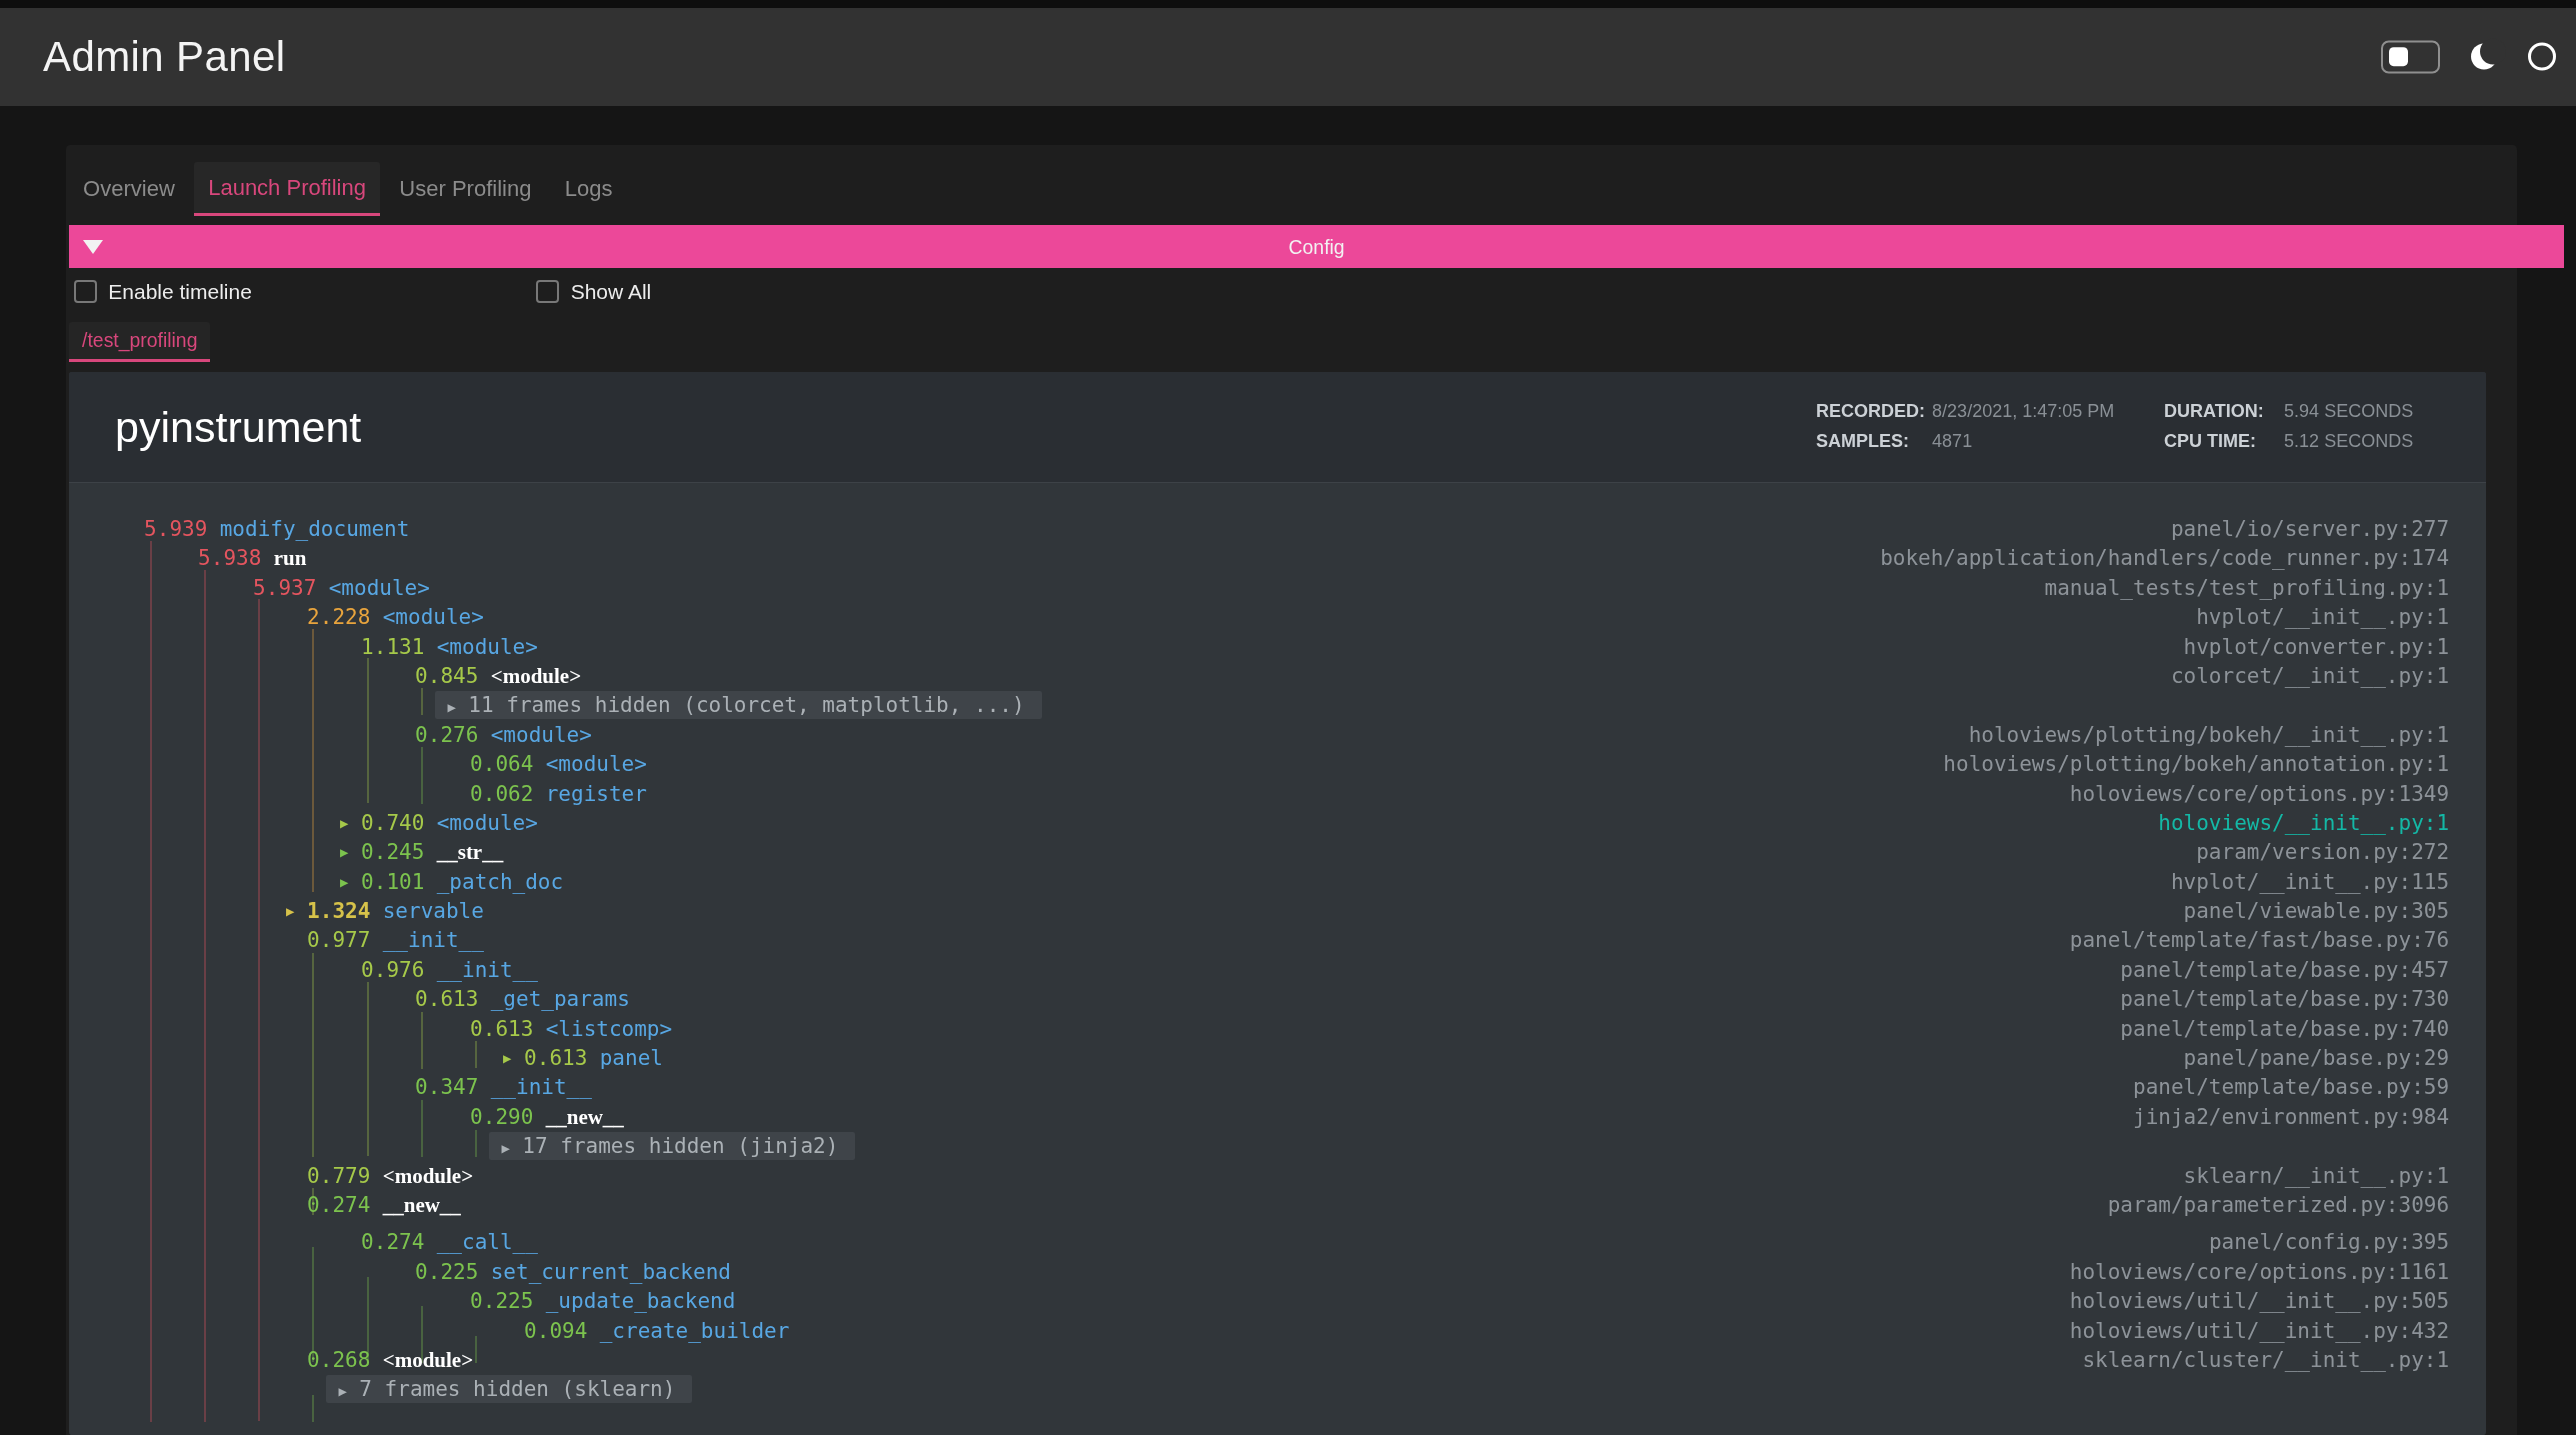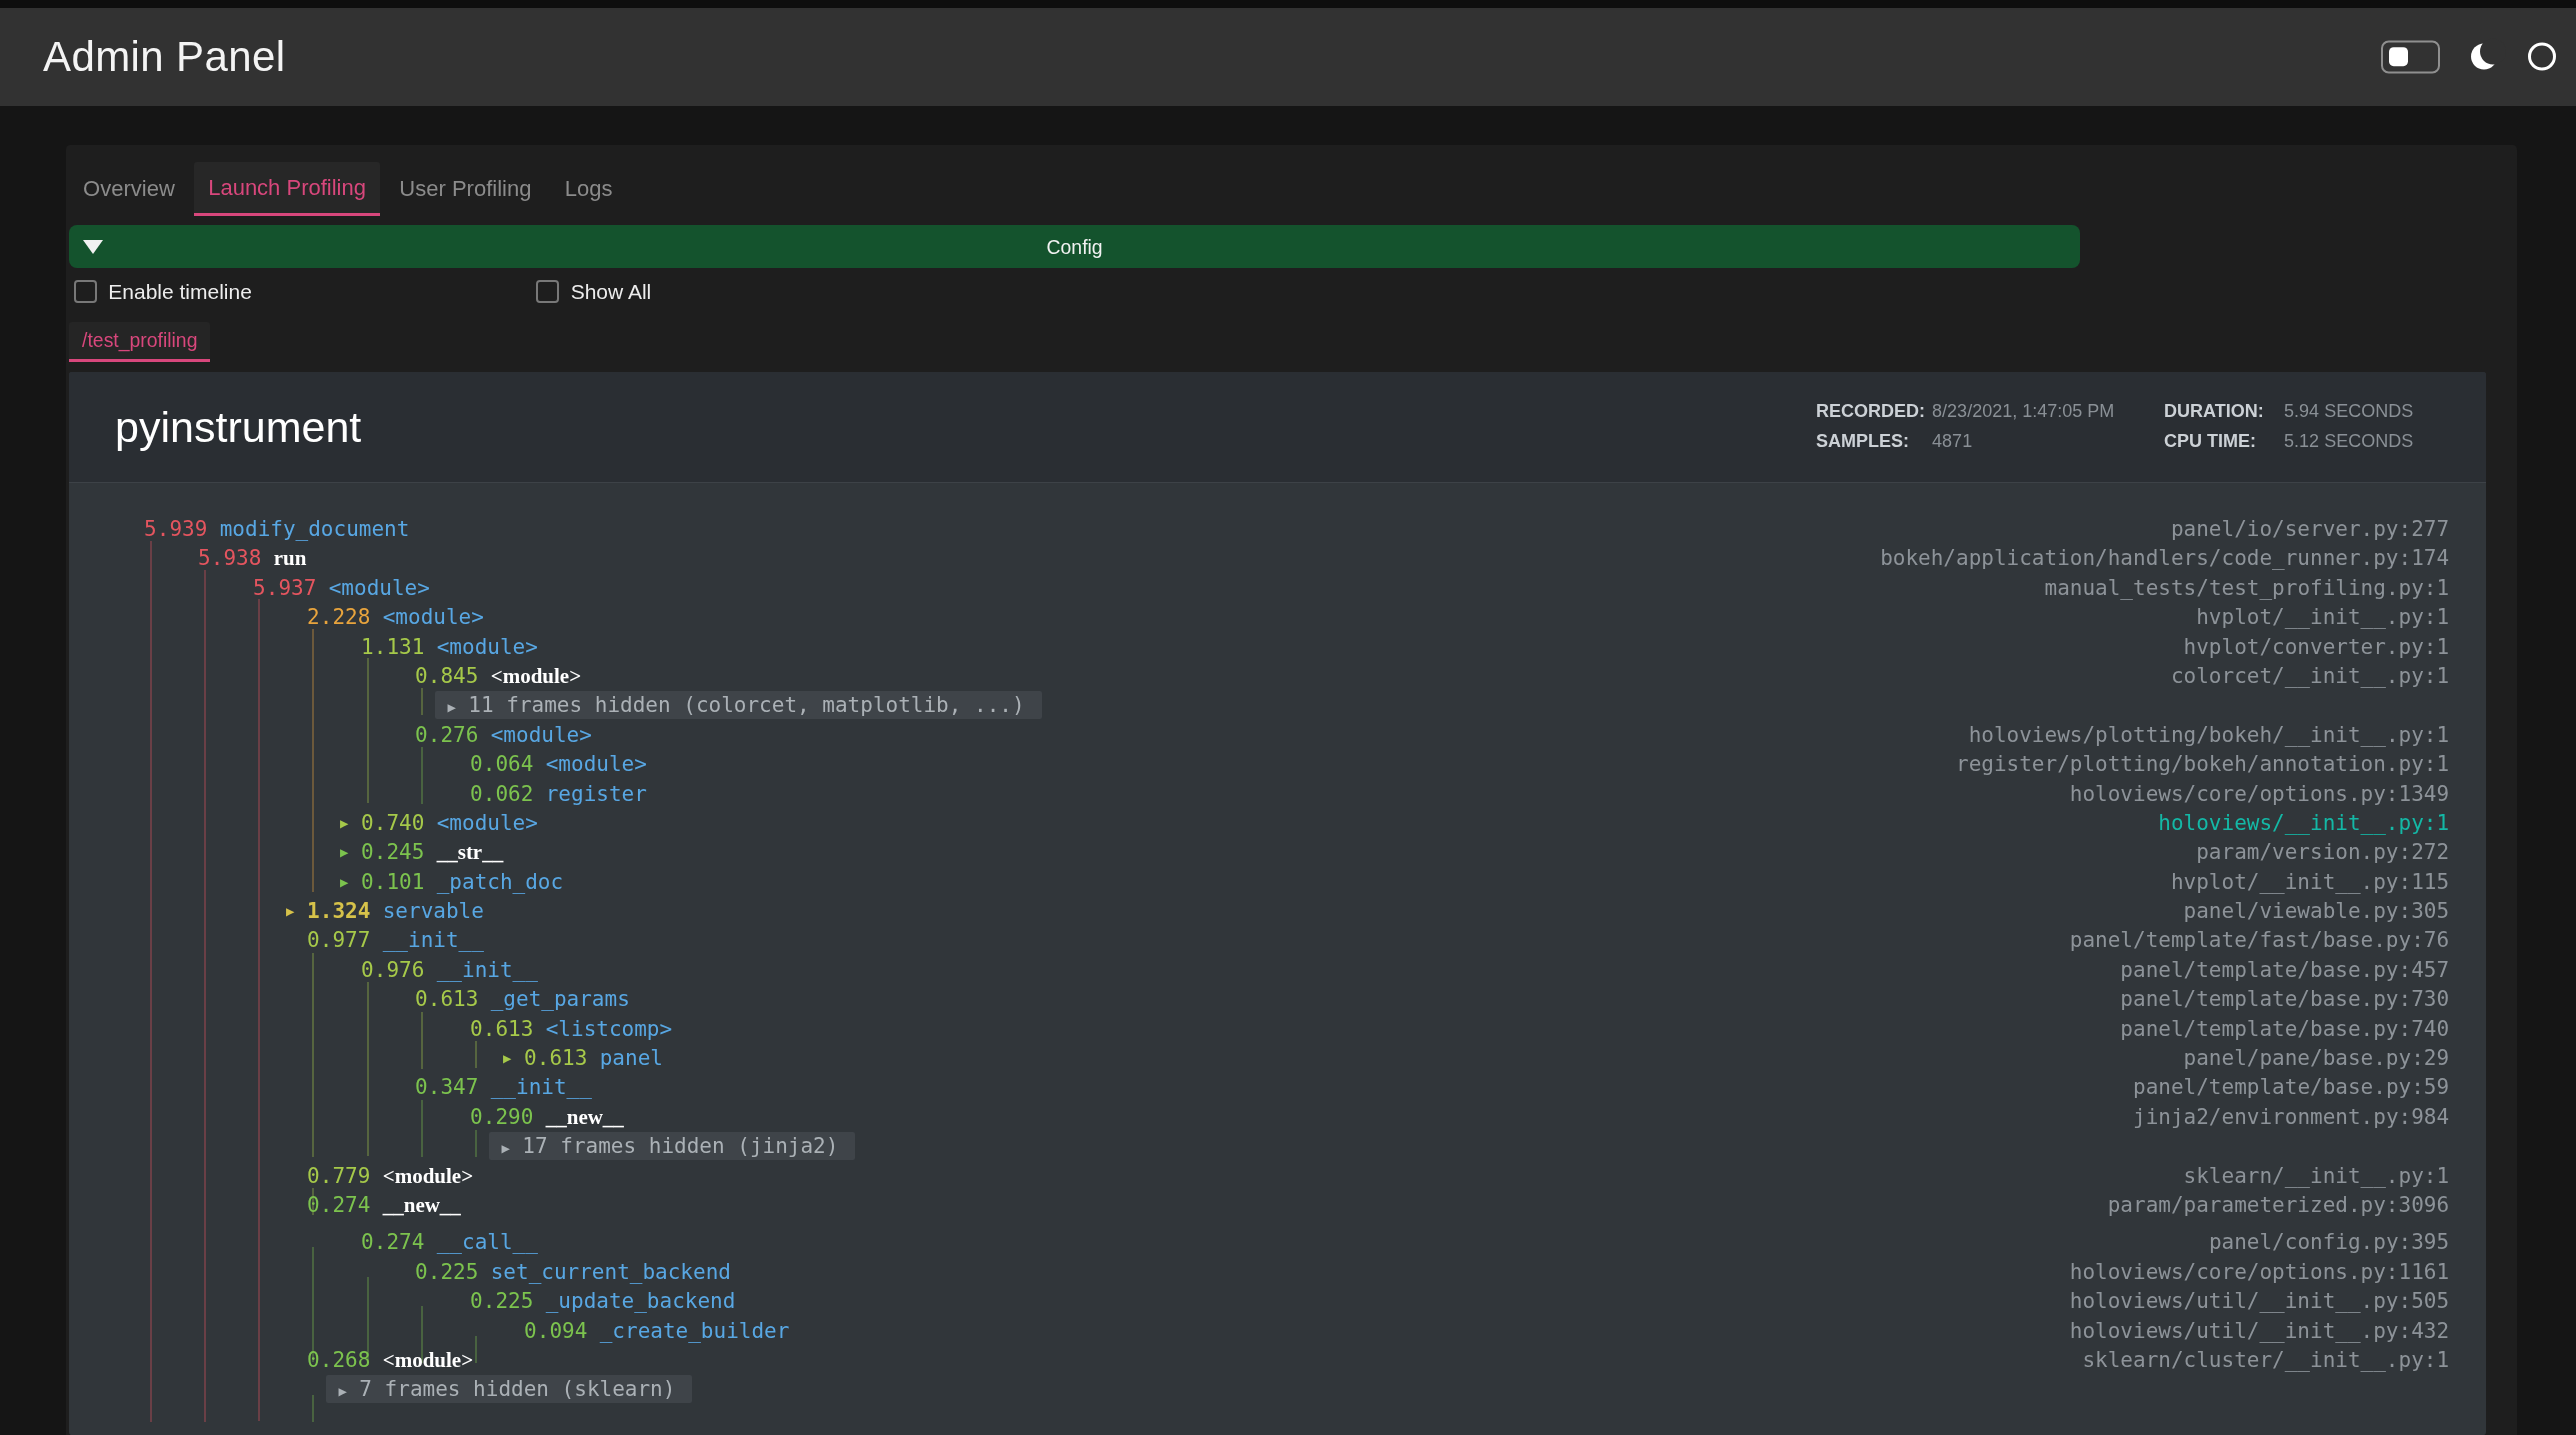--- a/index.html
+++ b/index.html
@@ -30,22 +30,22 @@
     background:#1e1e1e; border-radius:4.6px 4.6px 0 0; }
 
   
   .tabs { position:absolute; left:3.1px; top:17px; height:54px; display:flex; align-items:stretch; }
   .tab { position:relative; display:flex; align-items:center; padding:0 14px; margin-right:5.4px;
     font-size:22px; color:#8b8b8b; cursor:default; }
   .tab.active { background:#272727; color:var(--accent); border-radius:3.1px 3.1px 0 0;
     border-bottom:3.9px solid var(--accent); }
 
   
-  .configbar { position:absolute; left:3.1px; top:80px; width:2011px; height:43px;
-    background:#14532d; border-radius:8px; }
+  .configbar { position:absolute; left:3.1px; top:80px; width:2495px; height:43px;
+    background:#ec4899; border-radius:0; }
   .caret { position:absolute; left:14px; top:50%; transform:translateY(-50%);
     width:0; height:0; border-left:10px solid transparent; border-right:10px solid transparent;
     border-top:14px solid #f2f2f2; }
   .configtitle { position:absolute; left:50%; top:50%; transform:translate(-50%,-50%);
     font-size:19.4px; color:#f2f2f2; }
 
   
   .cbrow { position:absolute; left:3.1px; top:130px; height:33px; width:2417px; }
   .cbitem { position:absolute; top:0; height:33px; display:flex; align-items:center; gap:11.6px; }
   .cb { width:23px; height:23px; border:2.3px solid #787878; border-radius:3.9px; background:#1e1e1e; }
@@ -170,21 +170,21 @@
             <div class="guide" style="left: 406px; top: 821px; height: 27px; background: rgba(124, 195, 78, 0.32);"></div>
             <div class="guide" style="left: 243px; top: 880px; height: 27px; background: rgba(124, 195, 78, 0.32);"></div>
             <div class="trow" style="padding-left: 75px;"><span class="ttime" style="color: rgb(228, 85, 95);">5.939</span><span class="tname" style="color: rgb(88, 167, 227);">modify_document</span><span class="path" style="color: rgb(141, 147, 153);">panel/io/server.py:277</span></div>
             <div class="trow" style="padding-left: 129px;"><span class="ttime" style="color: rgb(228, 85, 95);">5.938</span><span class="tname white" style="color: rgb(255, 255, 255);">run</span><span class="path" style="color: rgb(141, 147, 153);">bokeh/application/handlers/code_runner.py:174</span></div>
             <div class="trow" style="padding-left: 184px;"><span class="ttime" style="color: rgb(228, 85, 95);">5.937</span><span class="tname" style="color: rgb(88, 167, 227);">&lt;module&gt;</span><span class="path" style="color: rgb(141, 147, 153);">manual_tests/test_profiling.py:1</span></div>
             <div class="trow" style="padding-left: 238px;"><span class="ttime" style="color: rgb(232, 164, 61);">2.228</span><span class="tname" style="color: rgb(88, 167, 227);">&lt;module&gt;</span><span class="path" style="color: rgb(141, 147, 153);">hvplot/__init__.py:1</span></div>
             <div class="trow" style="padding-left: 292px;"><span class="ttime" style="color: rgb(166, 201, 74);">1.131</span><span class="tname" style="color: rgb(88, 167, 227);">&lt;module&gt;</span><span class="path" style="color: rgb(141, 147, 153);">hvplot/converter.py:1</span></div>
             <div class="trow" style="padding-left: 346px;"><span class="ttime" style="color: rgb(166, 201, 74);">0.845</span><span class="tname white" style="color: rgb(255, 255, 255);">&lt;module&gt;</span><span class="path" style="color: rgb(141, 147, 153);">colorcet/__init__.py:1</span></div>
             <div class="trow"><span class="pill" style="margin-left: 366px; background: rgb(63, 68, 73); color: rgb(171, 177, 182);"><span class="ptri">▶</span><span>11 frames hidden (colorcet, matplotlib, ...)</span></span></div>
             <div class="trow" style="padding-left: 346px;"><span class="ttime" style="color: rgb(124, 195, 78);">0.276</span><span class="tname" style="color: rgb(88, 167, 227);">&lt;module&gt;</span><span class="path" style="color: rgb(141, 147, 153);">holoviews/plotting/bokeh/__init__.py:1</span></div>
-            <div class="trow" style="padding-left: 401px;"><span class="ttime" style="color: rgb(124, 195, 78);">0.064</span><span class="tname" style="color: rgb(88, 167, 227);">&lt;module&gt;</span><span class="path" style="color: rgb(141, 147, 153);">register/plotting/bokeh/annotation.py:1</span></div>
+            <div class="trow" style="padding-left: 401px;"><span class="ttime" style="color: rgb(124, 195, 78);">0.064</span><span class="tname" style="color: rgb(88, 167, 227);">&lt;module&gt;</span><span class="path" style="color: rgb(141, 147, 153);">holoviews/plotting/bokeh/annotation.py:1</span></div>
             <div class="trow" style="padding-left: 401px;"><span class="ttime" style="color: rgb(124, 195, 78);">0.062</span><span class="tname" style="color: rgb(88, 167, 227);">register</span><span class="path" style="color: rgb(141, 147, 153);">holoviews/core/options.py:1349</span></div>
             <div class="trow" style="padding-left: 292px;"><span class="tri" style="left: 271px; color: rgb(166, 201, 74);">▶</span><span class="ttime" style="color: rgb(166, 201, 74);">0.740</span><span class="tname" style="color: rgb(88, 167, 227);">&lt;module&gt;</span><span class="path" style="color: #14b8a6; text-align: right;">holoviews/__init__.py:1</span></div>
             <div class="trow" style="padding-left: 292px;"><span class="tri" style="left: 271px; color: rgb(124, 195, 78);">▶</span><span class="ttime" style="color: rgb(124, 195, 78);">0.245</span><span class="tname white" style="color: rgb(255, 255, 255);">__str__</span><span class="path" style="color: rgb(141, 147, 153);">param/version.py:272</span></div>
             <div class="trow" style="padding-left: 292px;"><span class="tri" style="left: 271px; color: rgb(124, 195, 78);">▶</span><span class="ttime" style="color: rgb(124, 195, 78);">0.101</span><span class="tname" style="color: rgb(88, 167, 227);">_patch_doc</span><span class="path" style="color: rgb(141, 147, 153);">hvplot/__init__.py:115</span></div>
             <div class="trow" style="padding-left: 238px;"><span class="tri" style="left: 217px; color: rgb(214, 194, 74);">▶</span><span class="ttime" style="color: rgb(214, 194, 74); font-weight: bold;">1.324</span><span class="tname" style="color: rgb(88, 167, 227);">servable</span><span class="path" style="color: rgb(141, 147, 153);">panel/viewable.py:305</span></div>
             <div class="trow" style="padding-left: 238px;"><span class="ttime" style="color: rgb(166, 201, 74);">0.977</span><span class="tname" style="color: rgb(88, 167, 227);">__init__</span><span class="path" style="color: rgb(141, 147, 153);">panel/template/fast/base.py:76</span></div>
             <div class="trow" style="padding-left: 292px;"><span class="ttime" style="color: rgb(166, 201, 74);">0.976</span><span class="tname" style="color: rgb(88, 167, 227);">__init__</span><span class="path" style="color: rgb(141, 147, 153);">panel/template/base.py:457</span></div>
             <div class="trow" style="padding-left: 346px;"><span class="ttime" style="color: rgb(166, 201, 74);">0.613</span><span class="tname" style="color: rgb(88, 167, 227);">_get_params</span><span class="path" style="color: rgb(141, 147, 153);">panel/template/base.py:730</span></div>
             <div class="trow" style="padding-left: 401px;"><span class="ttime" style="color: rgb(166, 201, 74);">0.613</span><span class="tname" style="color: rgb(88, 167, 227);">&lt;listcomp&gt;</span><span class="path" style="color: rgb(141, 147, 153);">panel/template/base.py:740</span></div>
             <div class="trow" style="padding-left: 455px;"><span class="tri" style="left: 434px; color: rgb(166, 201, 74);">▶</span><span class="ttime" style="color: rgb(166, 201, 74);">0.613</span><span class="tname" style="color: rgb(88, 167, 227);">panel</span><span class="path" style="color: rgb(141, 147, 153);">panel/pane/base.py:29</span></div>

